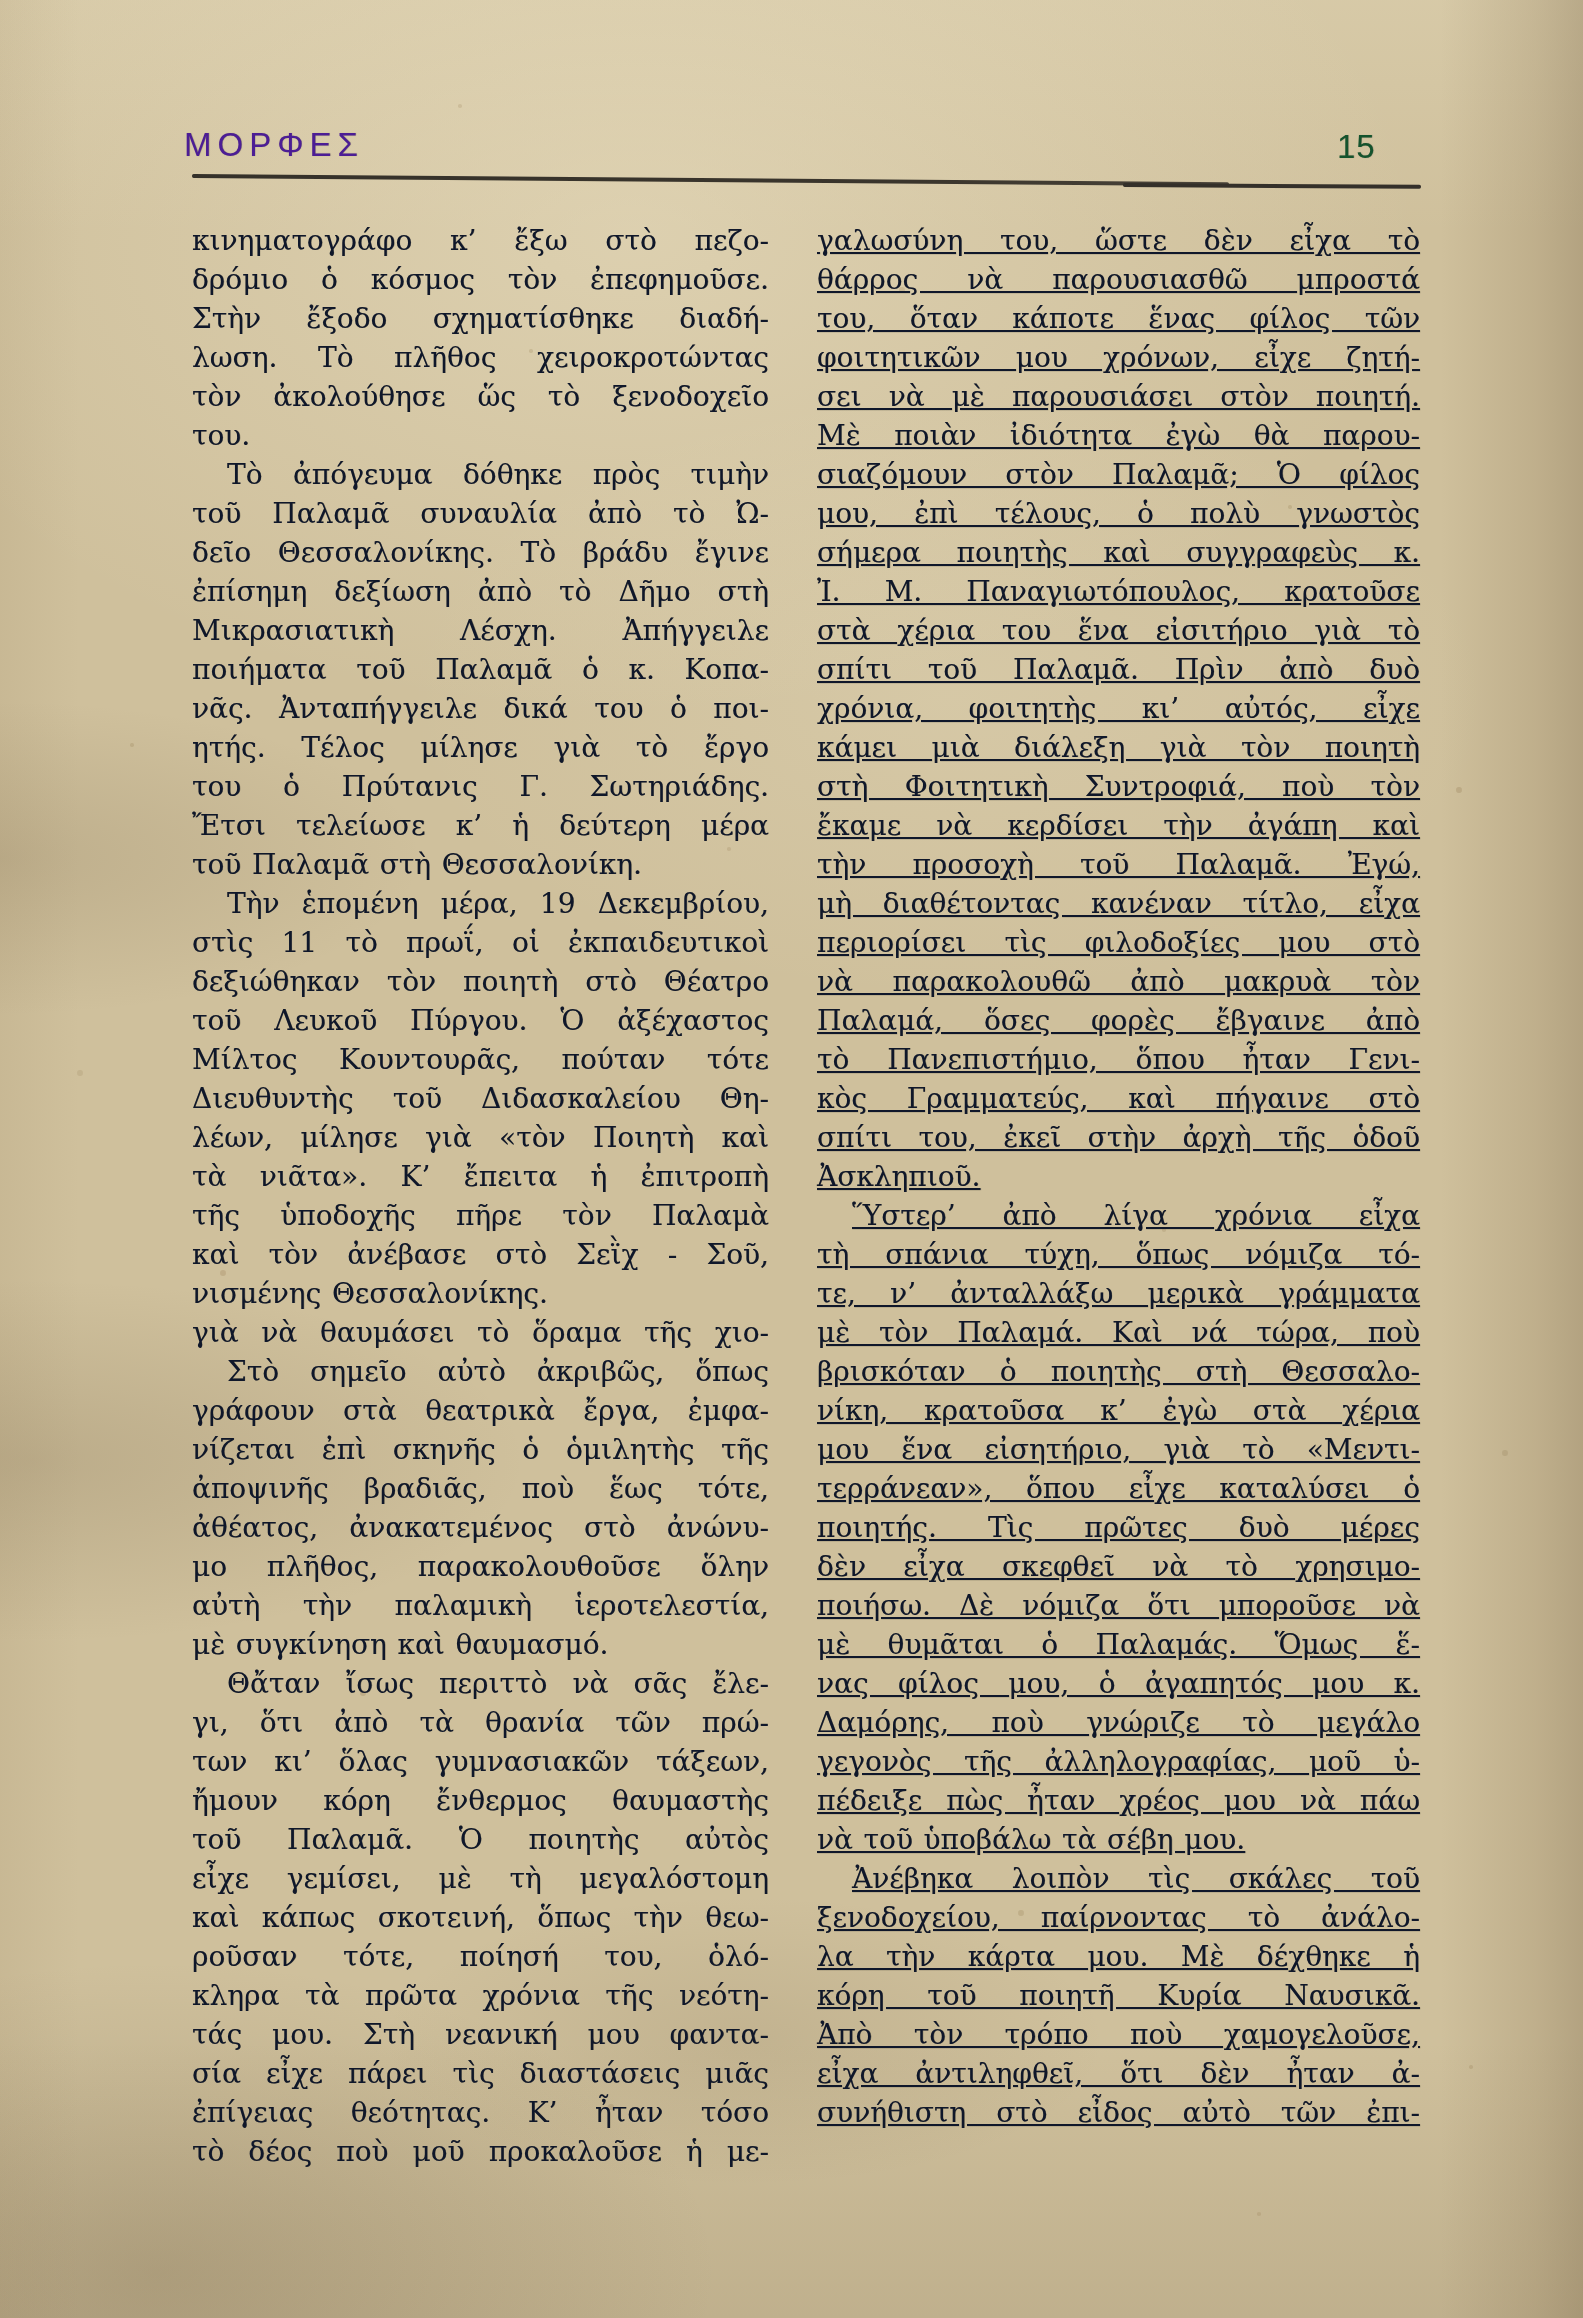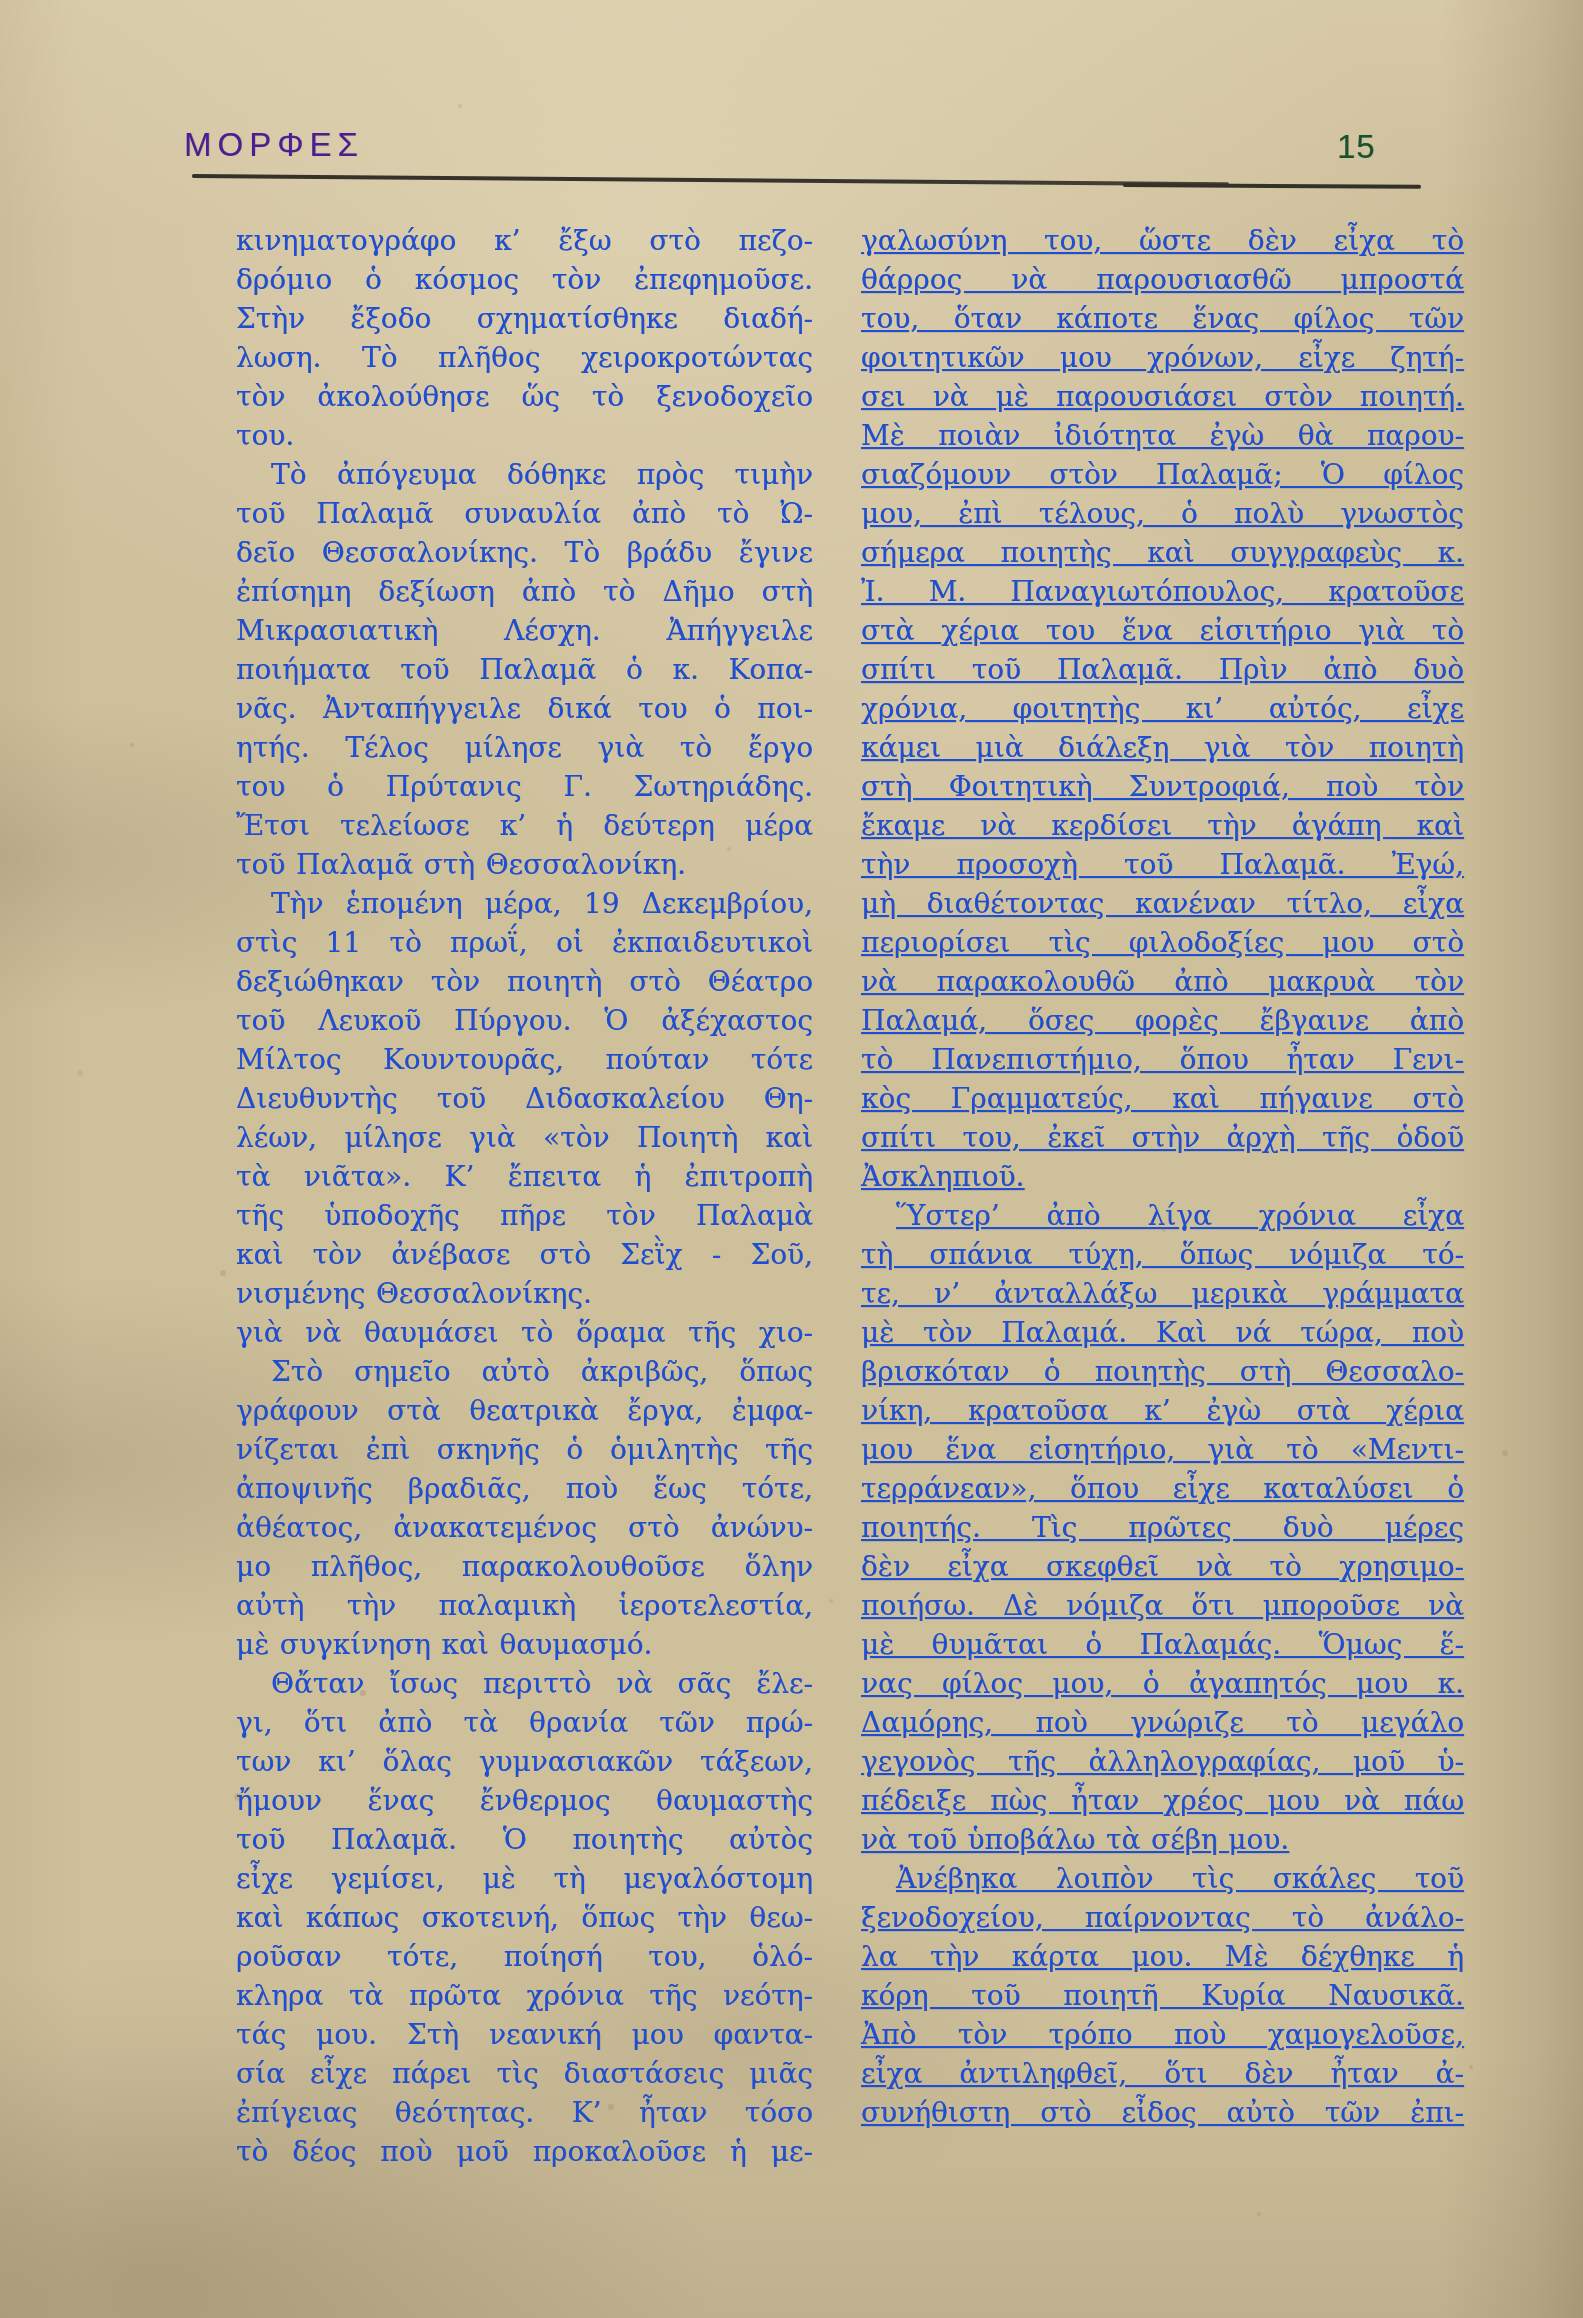--- a/index.html
+++ b/index.html
@@ -47,21 +47,21 @@
     text-shadow:0.4px 0.4px 0.7px rgba(58,52,42,.4);}
   .pagenum{position:absolute;left:1337px;top:128px;
     font-family:"Liberation Sans","DejaVu Sans",sans-serif;
     font-size:33px;color:#14532d;letter-spacing:0.9px;
     text-shadow:0.4px 0.4px 0.7px rgba(53,48,37,.4);}
   .rule{position:absolute;left:192px;top:174px;width:1037px;height:3.5px;
     background:linear-gradient(90deg,#35312a 0%,#3a352c 70%,#4a443a 100%);
     transform:rotate(.45deg);transform-origin:left center;border-radius:1.7px;}
   .rule2{position:absolute;left:1123px;top:183px;width:298px;height:4.3px;
     background:#34302a;transform:rotate(.35deg);transform-origin:left center;border-radius:1.7px;}
-  .col{position:absolute;top:221px;color:#1d4ed8;font-size:28px;margin-left:44px;}
+  .col{position:absolute;top:221px;color:#0f172a;font-size:28px;}
   .col-left{left:192px;width:577px;}
   .col-right{left:817px;width:603px;text-decoration:underline;}
   .line{height:39px;line-height:39px;white-space:normal;
     text-align:justify;text-align-last:justify;word-spacing:1.7px;
     text-shadow:0.3px 0.3px 0.6px rgba(44,40,32,.42);}
   .line.indent{text-indent:35px;}
   .line.parend{text-align-last:left;}
 </style>
 </head>
 <body>
@@ -108,21 +108,21 @@
       <div class="line">γράφουν στὰ θεατρικὰ ἔργα, ἐμφα-</div>
       <div class="line">νίζεται ἐπὶ σκηνῆς ὁ ὁμιλητὴς τῆς</div>
       <div class="line">ἀποψινῆς βραδιᾶς, ποὺ ἕως τότε,</div>
       <div class="line">ἀθέατος, ἀνακατεμένος στὸ ἀνώνυ-</div>
       <div class="line">μο πλῆθος, παρακολουθοῦσε ὅλην</div>
       <div class="line">αὐτὴ τὴν παλαμικὴ ἱεροτελεστία,</div>
       <div class="line parend">μὲ συγκίνηση καὶ θαυμασμό.</div>
       <div class="line indent">Θἄταν ἴσως περιττὸ νὰ σᾶς ἔλε-</div>
       <div class="line">γι, ὅτι ἀπὸ τὰ θρανία τῶν πρώ-</div>
       <div class="line">των κι’ ὅλας γυμνασιακῶν τάξεων,</div>
-      <div class="line">ἤμουν ἕνας ἔνθερμος θαυμαστὴς</div>
+      <div class="line">ἤμουν κόρη ἔνθερμος θαυμαστὴς</div>
       <div class="line">τοῦ Παλαμᾶ. Ὁ ποιητὴς αὐτὸς</div>
       <div class="line">εἶχε γεμίσει, μὲ τὴ μεγαλόστομη</div>
       <div class="line">καὶ κάπως σκοτεινή, ὅπως τὴν θεω-</div>
       <div class="line">ροῦσαν τότε, ποίησή του, ὁλό-</div>
       <div class="line">κληρα τὰ πρῶτα χρόνια τῆς νεότη-</div>
       <div class="line">τάς μου. Στὴ νεανική μου φαντα-</div>
       <div class="line">σία εἶχε πάρει τὶς διαστάσεις μιᾶς</div>
       <div class="line">ἐπίγειας θεότητας. Κ’ ἦταν τόσο</div>
       <div class="line">τὸ δέος ποὺ μοῦ προκαλοῦσε ἡ με-</div>
     </div>

